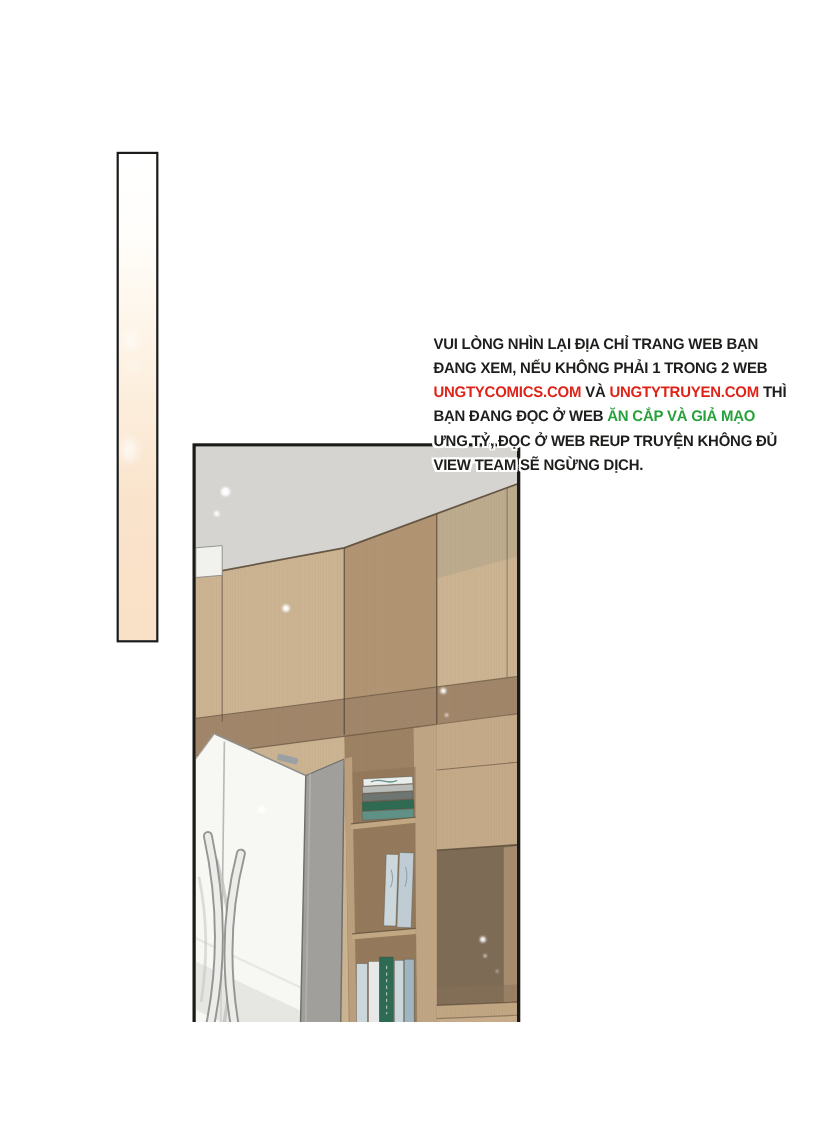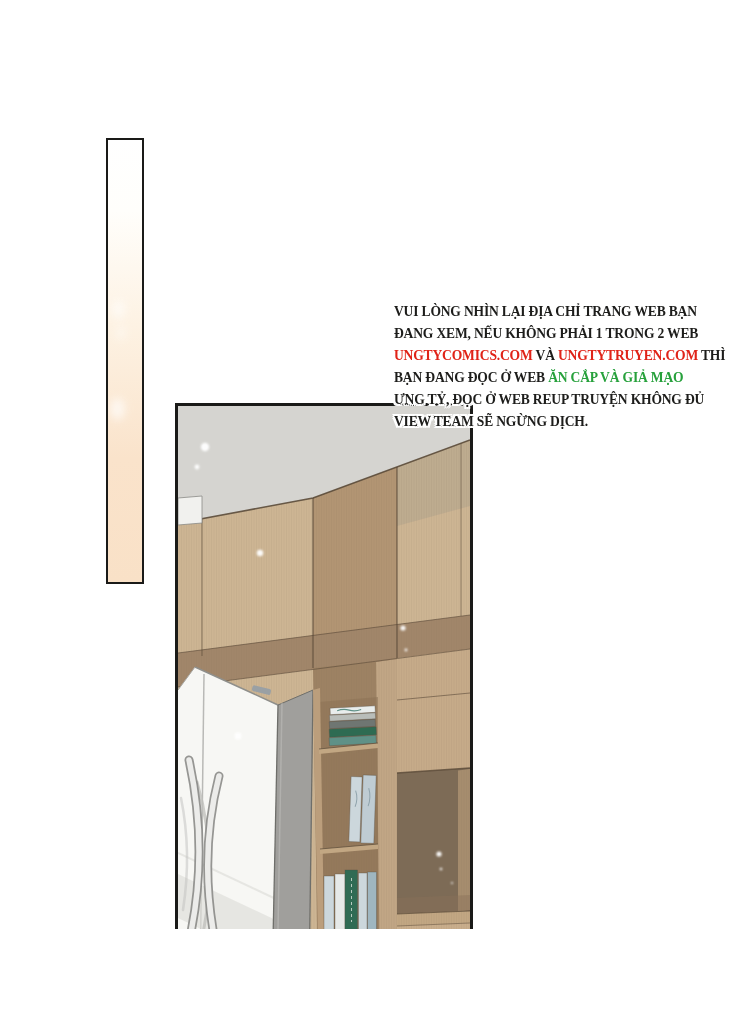--- a/index.html
+++ b/index.html
@@ -1,17 +1,17 @@
 <!DOCTYPE html>
 <html style="--panel-border: #1a1a18; --panel-peach: #fae3cb; --ceiling: #d5d4d0; --wood: #cdb593; --wood-shade: #b3a48c; --wood-mid: #b29573; --wood-dark: #a1866a; --wood-face: #c6ab89; --wood-face2: #c9ae8c; --wood-board: #c2a783; --wedge: #8a7258; --shelf: #9d8263; --shelf-recess: #8d7356; --shelf-light: #bb9e7c; --shelf-frame: #c1a685; --compartment: #7d6b56; --compartment-wall: #ab9171; --column: #a09f9c; --fridge: #f7f7f4; --fridge-line: #b9b9b6; --fridge-shadow: #ddddd9; --fridge-shadow2: #c9c9c5; --handle: #ececea; --handle-edge: #8b8b88; --handle-shadow: #c0c0bd; --label: #9aa0a4; --line-dark: #5a4a38; --grain: #7a6450; --sparkle: #ffffff; --book-white: #e9edec; --book-gray: #b9bdb9; --book-dgray: #6f7672; --book-green: #2e6b52; --book-teal: #5f9187; --book-pale: #ccd7dc; --book-pale2: #bfccd3; --book-white2: #e6e9e8; --book-green2: #2f6b54; --book-blue: #9fb6c0; --notice-black: #1d1d1b; --notice-red: #e02318; --notice-green: #27a13c; --notice-outline: #ffffff;"><head>
 <meta charset="utf-8">
 <style>
   html,body{margin:0;padding:0;background:#ffffff;}
   .page{position:relative;width:756px;height:929px;background:#ffffff;overflow:hidden;
-        font-family:Liberation Serif, serif;}
+        font-family:Liberation Sans, sans-serif;}
 
   
   .strip-panel{position:absolute;left:106px;top:138px;width:38px;height:446px;
     box-sizing:border-box;border:2.5px solid var(--panel-border);
     background:linear-gradient(to bottom,#ffffff 0%,#fffefb 16%,#fdf2e3 42%,var(--panel-peach) 72%,#f9e1c7 100%);
     overflow:hidden;}
   .glow{position:absolute;background:#ffffff;border-radius:50%;filter:blur(4px);}
   .glow.g1{left:4px;top:160px;width:13px;height:19px;opacity:.55;}
   .glow.g2{left:8px;top:186px;width:10px;height:14px;opacity:.4;}
   .glow.g3{left:2px;top:258px;width:15px;height:22px;opacity:.65;}

